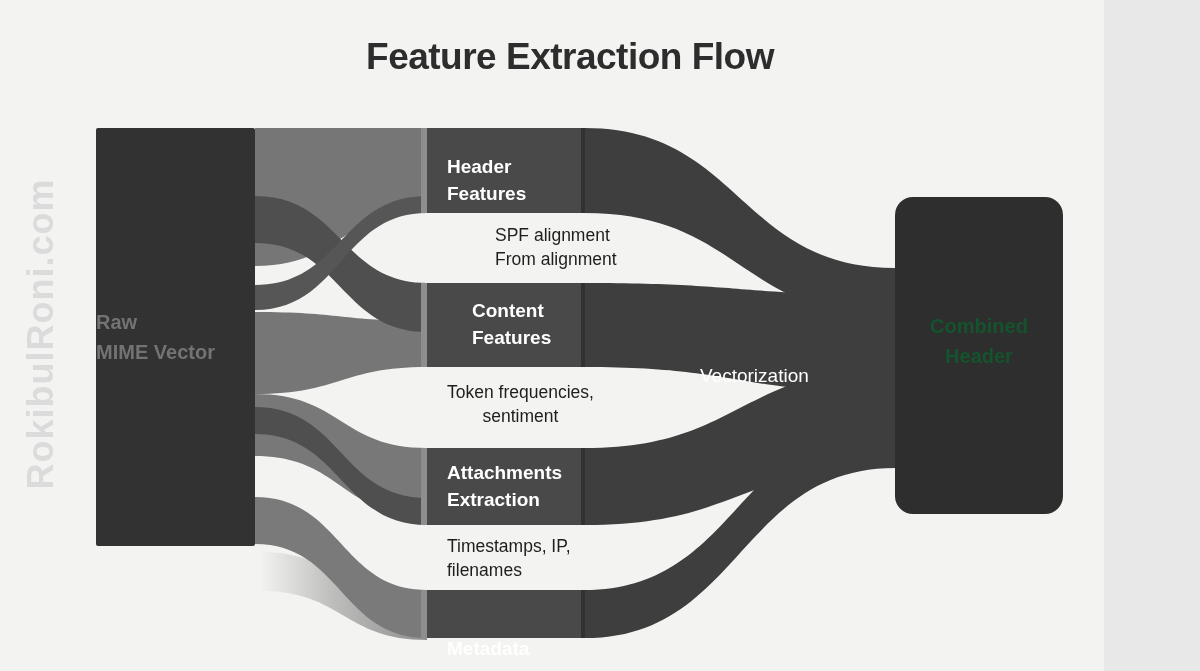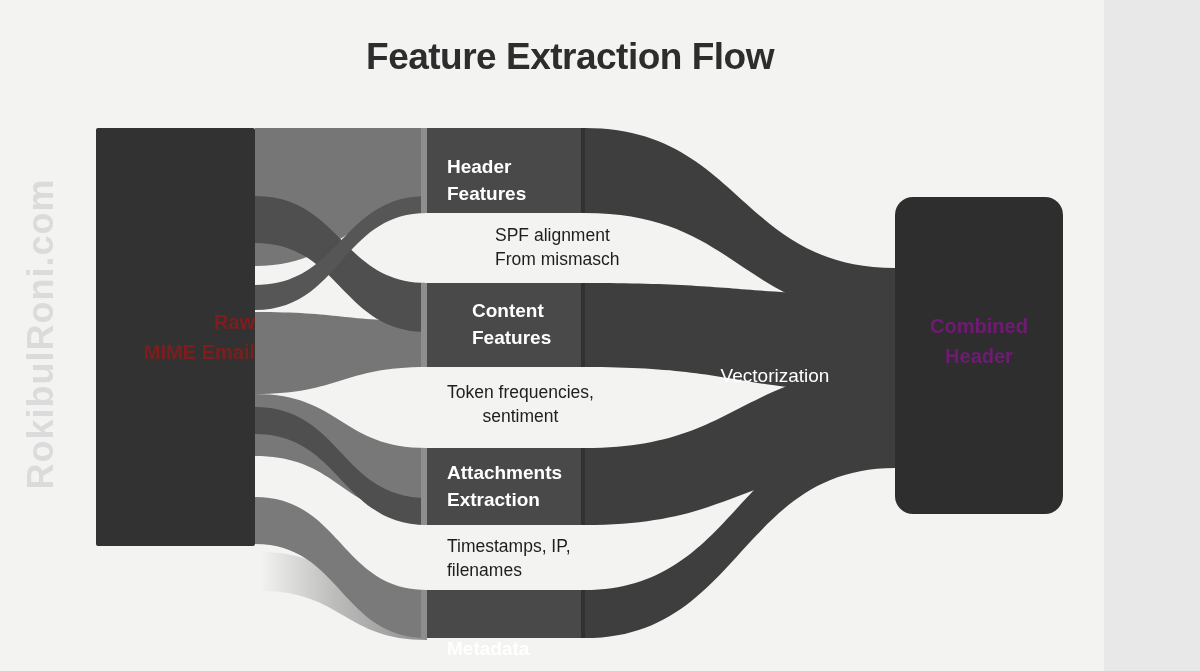--- a/index.html
+++ b/index.html
@@ -9,32 +9,32 @@
   }
   .stage svg{position:absolute;left:0;top:0;}
   .lbl{position:absolute;white-space:nowrap;}
   .lbl span{display:block;}
   .title-lbl{
     top:36px;left:0;width:1140px;text-align:center;
     font-size:37px;font-weight:bold;color:#2d2d2d;letter-spacing:-0.5px;
   }
   .node-lbl{color:#ffffff;font-weight:bold;font-size:19px;line-height:27px;}
   .sub-lbl{color:#1e1e1e;font-weight:normal;font-size:17.5px;line-height:23.5px;}
-  .raw-lbl{left:96px;top:307px;width:159px;text-align:right;
-    color:#7f1d1d;font-weight:bold;font-size:20px;line-height:30px;}
+  .raw-lbl{left:96px;top:307px;width:159px;text-align:left;
+    color:#737373;font-weight:bold;font-size:20px;line-height:30px;}
   .header-lbl{left:447px;top:153px;}
   .header-sub{left:447px;top:224px;margin-left:48px;}
   .content-lbl{left:472px;top:297px;}
   .content-sub{left:447px;top:381px;text-align:center;}
   .attachments-lbl{left:447px;top:459px;}
   .attachments-sub{left:447px;top:535px;}
   .metadata-lbl{left:447px;top:600px;margin-top:35px;}
   .combined-lbl{left:895px;top:311px;width:168px;text-align:center;
-    color:#701a75;font-weight:bold;font-size:20px;line-height:30px;}
-  .vectorization-lbl{left:700px;top:365px;width:150px;text-align:center;
+    color:#14532d;font-weight:bold;font-size:20px;line-height:30px;}
+  .vectorization-lbl{left:700px;top:365px;width:150px;
     color:#ffffff;font-size:19px;}
   .watermark-lbl{
     left:-168px;top:312px;width:420px;height:44px;text-align:center;
     transform:rotate(-90deg);font-size:36px;font-weight:bold;
     color:#dbdbdb;letter-spacing:1px;
   }
 </style>
 </head>
 <body>
 
@@ -75,30 +75,30 @@
       <rect x="581" y="590" width="4" height="48" fill="#313131"></rect>
       <rect x="895" y="197" width="168" height="317" rx="18" fill="#2e2e2e"></rect>
     </svg>
 
   <div class="lbl title-lbl">Feature Extraction Flow</div>
 
   <div class="lbl watermark-lbl">RokibulRoni.com</div>
 
   <div class="lbl raw-lbl">
     <span>Raw</span>
-    <span>MIME Email</span>
+    <span>MIME Vector</span>
   </div>
 
   <div class="lbl node-lbl header-lbl">
     <span>Header</span>
     <span>Features</span>
   </div>
   <div class="lbl sub-lbl header-sub">
     <span>SPF alignment</span>
-    <span>From mismasch</span>
+    <span>From alignment</span>
   </div>
 
   <div class="lbl node-lbl content-lbl">
     <span>Content</span>
     <span>Features</span>
   </div>
   <div class="lbl sub-lbl content-sub">
     <span>Token frequencies,</span>
     <span>sentiment</span>
   </div>

